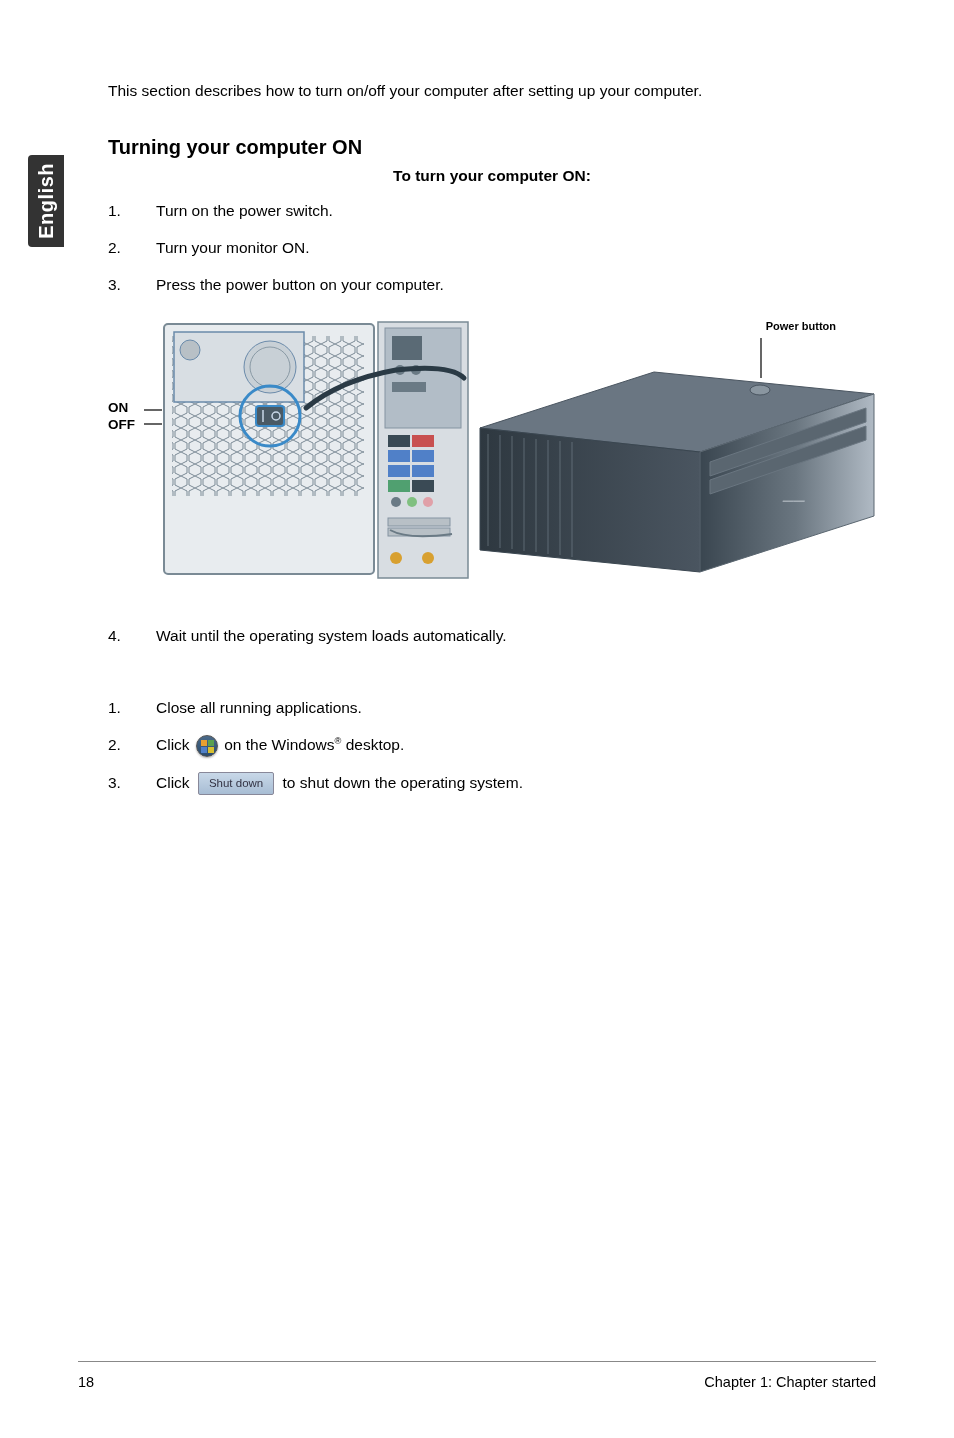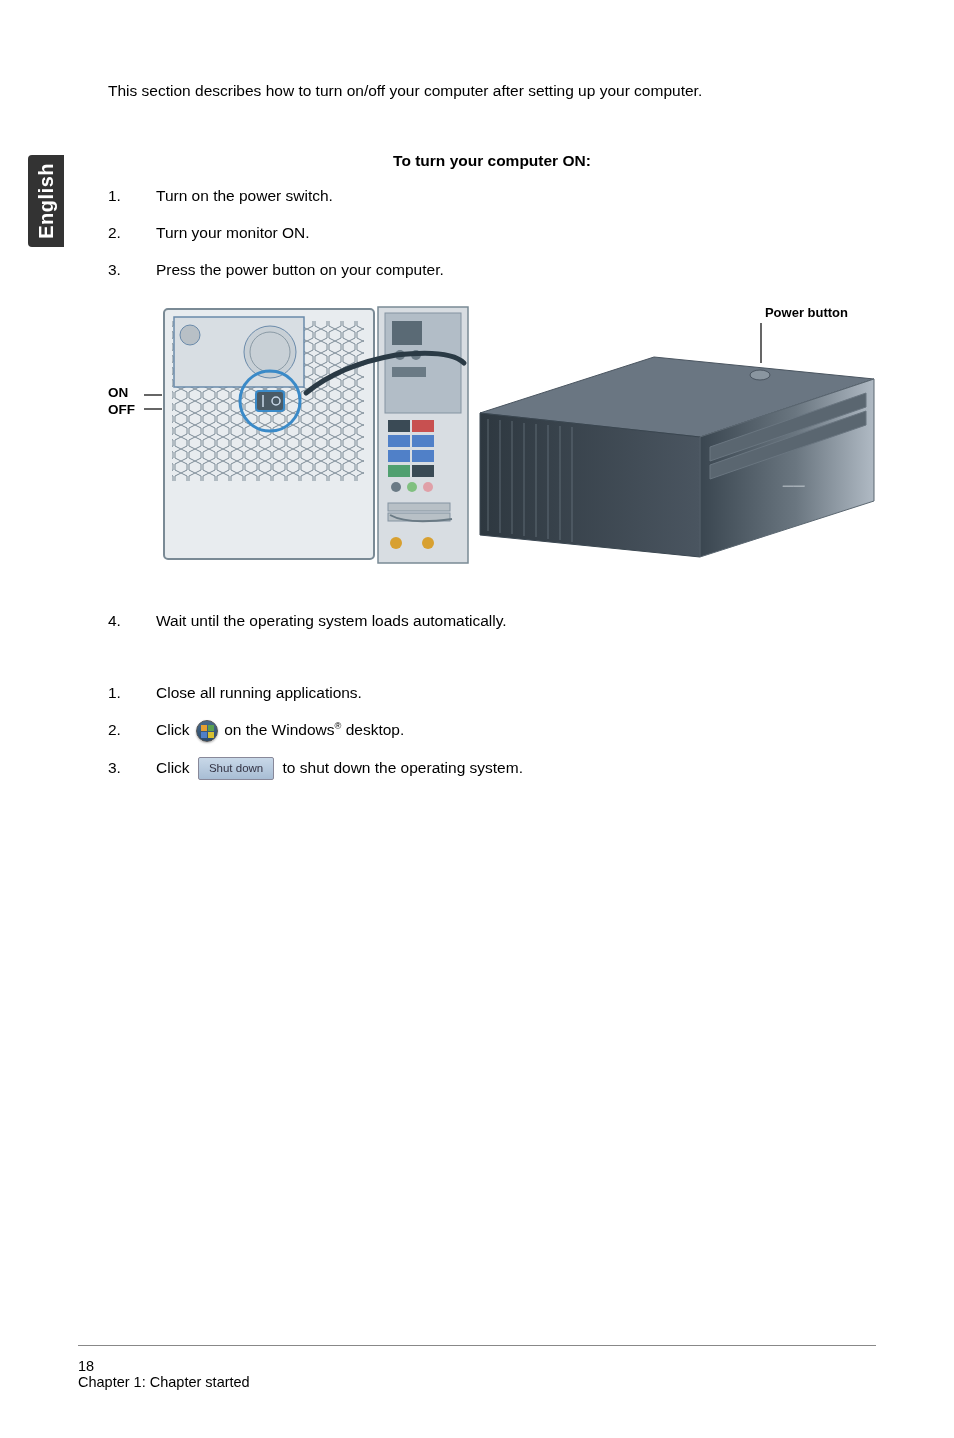--- a/index.html
+++ b/index.html
@@ -42,21 +42,21 @@
       top: 80px;
       right: 78px;
     }
     h1 {
       font-size: 28px;
       font-weight: bold;
       margin-bottom: 18px;
     }
     .intro {
       font-size: 15.5px;
-      margin-bottom: 50px;
+      margin-bottom: 34px;
       line-height: 1.4;
     }
     h2 {
       font-size: 20px;
       font-weight: bold;
       margin-bottom: 8px;
     }
     .bold-lead {
       font-weight: bold;
       font-size: 15.5px;
@@ -108,23 +108,23 @@
       position: absolute;
       left: 52px;
       top: 0;
     }
     .front-panel {
       position: relative;
       width: 400px;
     }
     .power-btn-label {
       position: absolute;
-      right: 28px;
+      right: 40px;
       top: 0;
-      font-size: 13px;
+      font-size: 11px;
       font-weight: bold;
     }
     .power-line-svg {
       position: absolute;
       right: 114px;
       top: 18px;
       width: 2px;
       height: 40px;
     }
     .front-svg {
@@ -133,21 +133,20 @@
     .footer {
       position: absolute;
       left: 78px;
       right: 78px;
       bottom: 48px;
       border-top: 1px solid #888;
       padding-top: 12px;
       display: flex;
       justify-content: space-between;
       font-size: 14.5px;
-      flex-direction: column;
     }
     .inline-icon {
       display: inline-block;
       vertical-align: middle;
       margin: 0 2px;
     }
     .start-icon {
       width: 22px;
       height: 22px;
       background: linear-gradient(180deg, #4a6a8a, #2a4a6a);
@@ -196,20 +195,21 @@
 </head>
 <body>
 
 <div class="sidebar-tab">
   <span>English</span>
 </div>
 
 <div class="content">
   <p class="intro">This section describes how to turn on/off your computer after setting up your computer.</p>
 
+  <h2>Turning your computer ON</h2>
   <p class="bold-lead">To turn your computer ON:</p>
   <div class="steps">
     <div class="step">
       <span class="step-num">1.</span>
       <span class="step-text">Turn on the power switch.</span>
     </div>
     <div class="step">
       <span class="step-num">2.</span>
       <span class="step-text">Turn your monitor ON.</span>
     </div>

